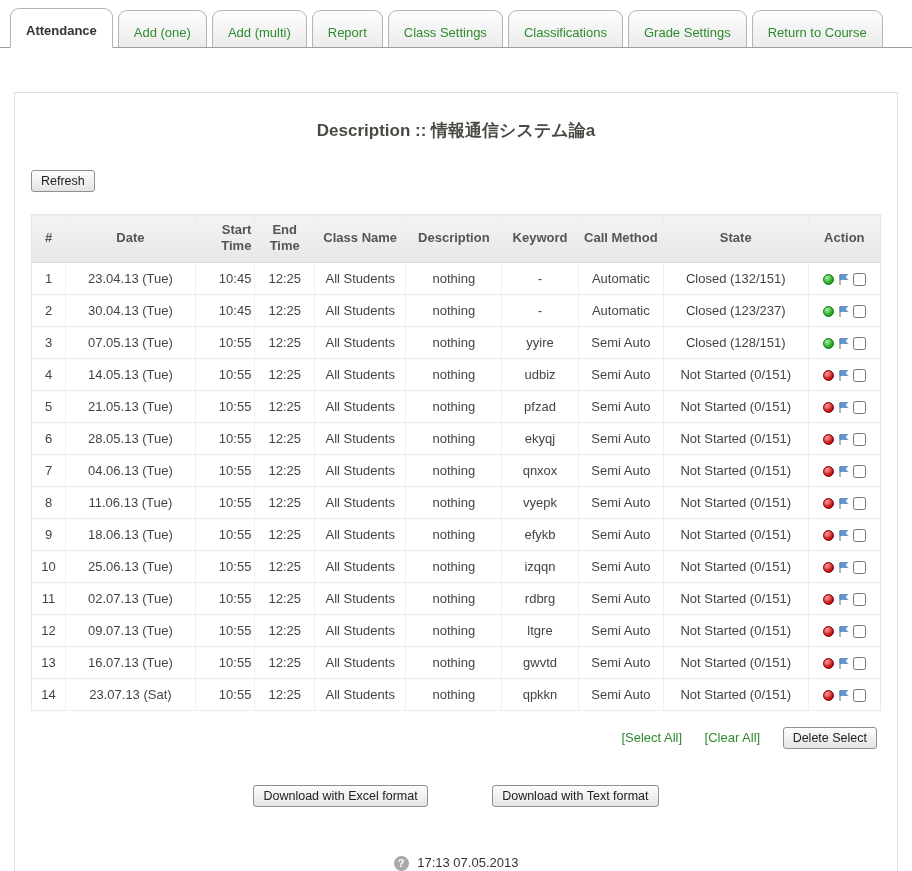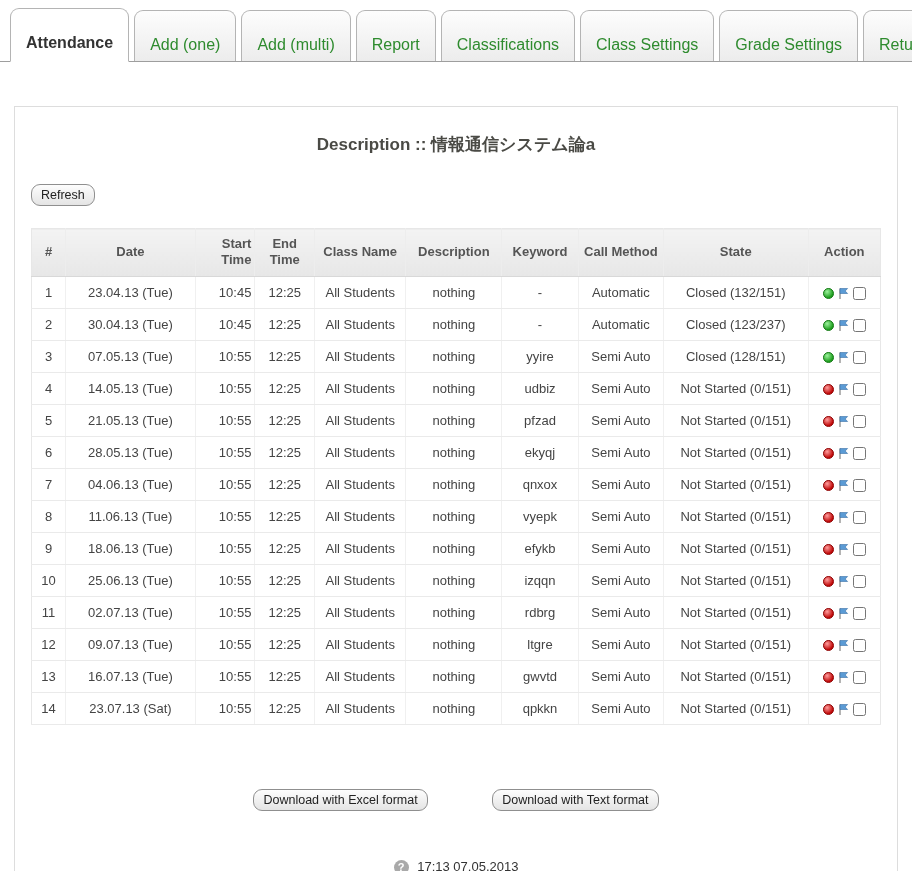--- a/index.html
+++ b/index.html
@@ -11,27 +11,27 @@
   }
 
   
   .tabbar {
     display: flex;
     align-items: flex-end;
     padding: 8px 0 0 10px;
     border-bottom: 1px solid #9e9e9e;
   }
   .tab {
-    font-size: 16px;
+    font-size: 13px;
     color: #2e8b2e;
     background: linear-gradient(#fdfdfd, #ececec);
     border: 1px solid #b4b4b4;
     border-bottom: none;
     border-radius: 9px 9px 0 0;
-    padding: 25px 15px 7px 15px;
+    padding: 14px 15px 7px 15px;
     margin-right: 5px;
     cursor: pointer;
     white-space: nowrap;
   }
   .tab.active {
     background: #fff;
     color: #333;
     font-weight: bold;
     position: relative;
     margin-bottom: -1px;
@@ -54,21 +54,21 @@
     color: #4a4a45;
     margin: 4px 0 28px 0;
   }
 
   .btn {
     font-family: "Liberation Sans", sans-serif;
     font-size: 12.5px;
     color: #222;
     background: linear-gradient(#fdfdfd, #e4e4e4);
     border: 1px solid #8f8f8f;
-    border-radius: 9px;
+    border-radius: 3px;
     padding: 3px 9px;
     cursor: pointer;
   }
   .refresh { margin-bottom: 22px; }
 
   
   table {
     width: 100%;
     border-collapse: collapse;
     table-layout: fixed;
@@ -146,21 +146,21 @@
   .green-link {
     color: #2e8b2e;
     text-decoration: none;
     font-size: 13px;
     margin-right: 18px;
   }
 
   
   .downloads {
     text-align: center;
-    margin-top: 64px;
+    margin-top: 36px;
   }
   .downloads .btn { margin: 0 30px; }
 
   
   .footer {
     text-align: center;
     margin-top: 48px;
     font-size: 13px;
     color: #333;
   }
@@ -180,22 +180,22 @@
   }
 </style>
 </head>
 <body>
 
 <nav class="tabbar">
   <div class="tab active">Attendance</div>
   <div class="tab">Add (one)</div>
   <div class="tab">Add (multi)</div>
   <div class="tab">Report</div>
+  <div class="tab">Class Settings</div>
   <div class="tab">Classifications</div>
-  <div class="tab">Class Settings</div>
   <div class="tab">Grade Settings</div>
   <div class="tab">Return to Course</div>
 </nav>
 
 <main class="card">
   <h1 class="title">Description :: 情報通信システム論a</h1>
 
   <button class="btn refresh">Refresh</button>
 
   <table>
@@ -420,20 +420,25 @@
           <td class="c7">Semi Auto</td>
           <td class="c8">Not Started (0/151)</td>
           <td class="c9 action-cell"><span class="status-dot red"></span><span class="flag-icon"><svg width="13" height="13" viewBox="0 0 13 13">
                 <path d="M3 1.5 V 12" stroke="#8a8a8a" stroke-width="1.3" fill="none"></path>
                 <path d="M3 1.5 L10.6 1.5 L8.2 4 L10.6 6.5 L3 6.5 Z" fill="#5b9bd5" stroke="#3a6ea5" stroke-width="0.6"></path>
               </svg></span><input type="checkbox" class="row-checkbox" style=""></td>
         </tr>
       </tbody>
   </table>
 
+  <div class="select-controls">
+    <a href="#" class="green-link">[Select All]</a>
+    <a href="#" class="green-link">[Clear All]</a>
+    <button class="btn">Delete Select</button>
+  </div>
 
   <div class="downloads">
     <button class="btn">Download with Excel format</button>
     <button class="btn">Download with Text format</button>
   </div>
 
   <div class="footer">
     <span class="help-icon">?</span>
     <span>17:13 07.05.2013</span>
   </div>

